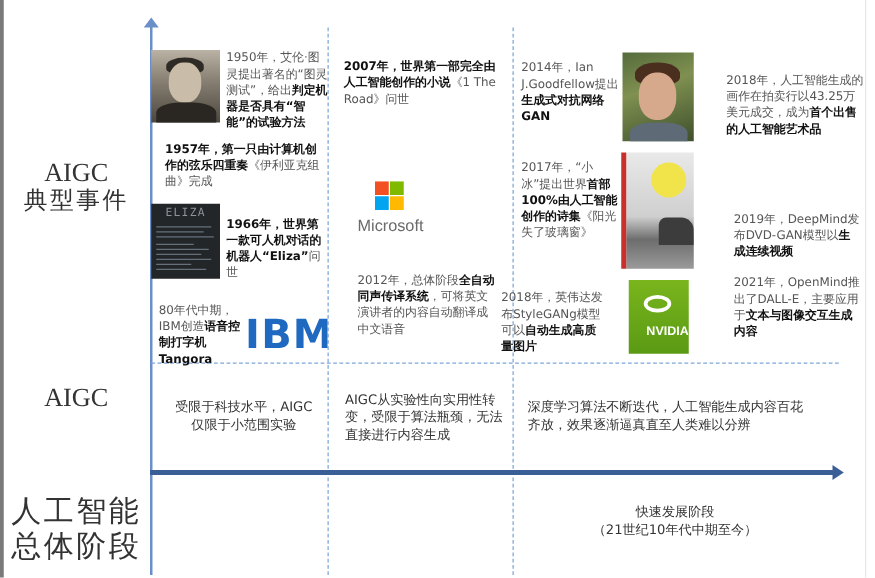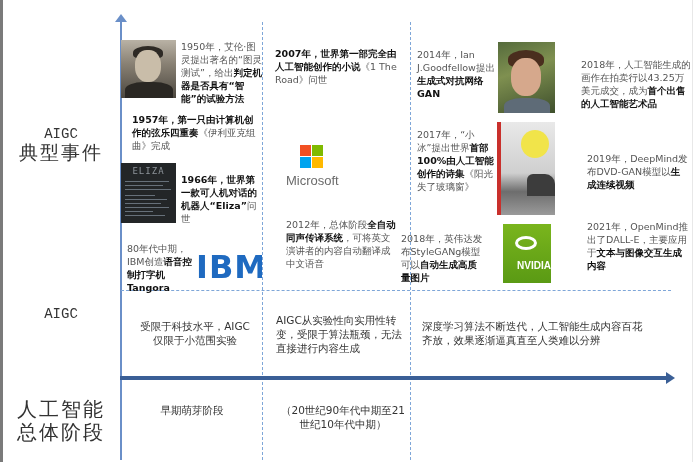--- a/index.html
+++ b/index.html
@@ -2,23 +2,23 @@
 <html><head>
 <meta charset="utf-8">
 <style>
   html, body { margin:0; padding:0; }
   body { width:700px; height:462px; position:relative; overflow:hidden; background:#ffffff;
          font-family:"DejaVu Sans","Liberation Sans",sans-serif; color:#222; }
   .abs { position:absolute; }
   .leftbar { left:0; top:0; width:3px; height:462px; background:#7a7a7a; }
   .rightbar { left:692px; top:0; width:1px; height:462px; background:#e8e8e8; }
   .row-label { position:absolute; text-align:center; width:118px; color:#333; line-height:1.15; }
-  .row-label .l1 { font-family:Liberation Mono, monospace; font-size:14px; display:block; }
+  .row-label .l1 { font-family:Liberation Serif, serif; font-size:21px; display:block; }
   .row-label .l2 { font-family:"DejaVu Serif","Liberation Serif",serif; font-size:19px; display:block; letter-spacing:2px; }
-  .row-label .l2b { font-family:Liberation Serif, serif; font-size:20px; display:block; letter-spacing:2px; }
+  .row-label .l2b { font-family:Liberation Mono, monospace; font-size:24px; display:block; letter-spacing:2px; }
   .vaxis { left:120px; top:18px; width:2px; height:442px; background:#6a8fc8; }
   .vaxis-head { left:115px; top:14px; width:0; height:0; border-left:6px solid transparent; border-right:6px solid transparent; border-bottom:8px solid #6a8fc8; }
   .vdash { width:0; border-left:1.5px dashed #7ea6d8; }
   .hdash { height:0; border-top:1.5px dashed #7ea6d8; }
   .harrow { left:120px; top:376px; width:547px; height:4px; background:#3a5f96; }
   .harrow-head { left:666px; top:372px; width:0; height:0; border-top:6px solid transparent; border-bottom:6px solid transparent; border-left:9px solid #3a5f96; }
   .txt { position:absolute; font-size:9.5px; line-height:13px; color:#333; }
   .txt b { font-weight:bold; color:#111; }
   .txt .n { font-weight:normal; color:#555; }
   .stage { position:absolute; text-align:center; font-size:10.5px; line-height:14px; color:#333; }
@@ -121,27 +121,27 @@
 <div class="photo book">
   <div class="sun"></div>
     <div class="rock"></div>
 </div>
 <div class="txt" style="left:401px; top:232px; width:82px;"><span class="n">2018年，英伟达发布StyleGANg模型可以</span><b>自动生成高质量图片</b></div>
 <div class="photo nvidia">
   <div class="eye"></div>
   <div class="t">NVIDIA</div>
 </div>
 <div class="txt" style="left:581px; top:58px; width:110px;"><span class="n">2018年，人工智能生成的画作在拍卖行以43.25万美元成交，成为</span><b>首个出售的人工智能艺术品</b></div>
-<div class="txt" style="left:587px; top:152px; width:102px;"><span class="n">2019年，DeepMind发布DVD-GAN模型以</span><b>生成连续视频</b></div>
+<div class="txt" style="left:587px; top:169px; width:102px;"><span class="n">2019年，DeepMind发布DVD-GAN模型以</span><b>生成连续视频</b></div>
 <div class="txt" style="left:587px; top:220px; width:104px;"><span class="n">2021年，OpenMind推出了DALL-E，主要应用于</span><b>文本与图像交互生成内容</b></div>
 
 <div class="feature" style="left:135px; top:319px; width:120px; text-align:center;">受限于科技水平，AIGC仅限于小范围实验</div>
 <div class="feature" style="left:276px; top:313px; width:130px;">AIGC从实验性向实用性转变，受限于算法瓶颈，无法直接进行内容生成</div>
 <div class="feature" style="left:422px; top:319px; width:230px;">深度学习算法不断迭代，人工智能生成内容百花齐放，效果逐渐逼真直至人类难以分辨</div>
 
 <div class="stage" style="left:122px; top:403px; width:140px;">
-  <div>早期萌芽阶段</div>
 </div>
 <div class="stage" style="left:280px; top:403px; width:126px;">
-  <div>（20世纪90年代中期至21世纪10年代中期）</div>
 </div>
 <div class="stage" style="left:470px; top:403px; width:140px;">
+  <div>快速发展阶段</div>
+  <div>（21世纪10年代中期至今）</div>
 </div>
 
 </body></html>

